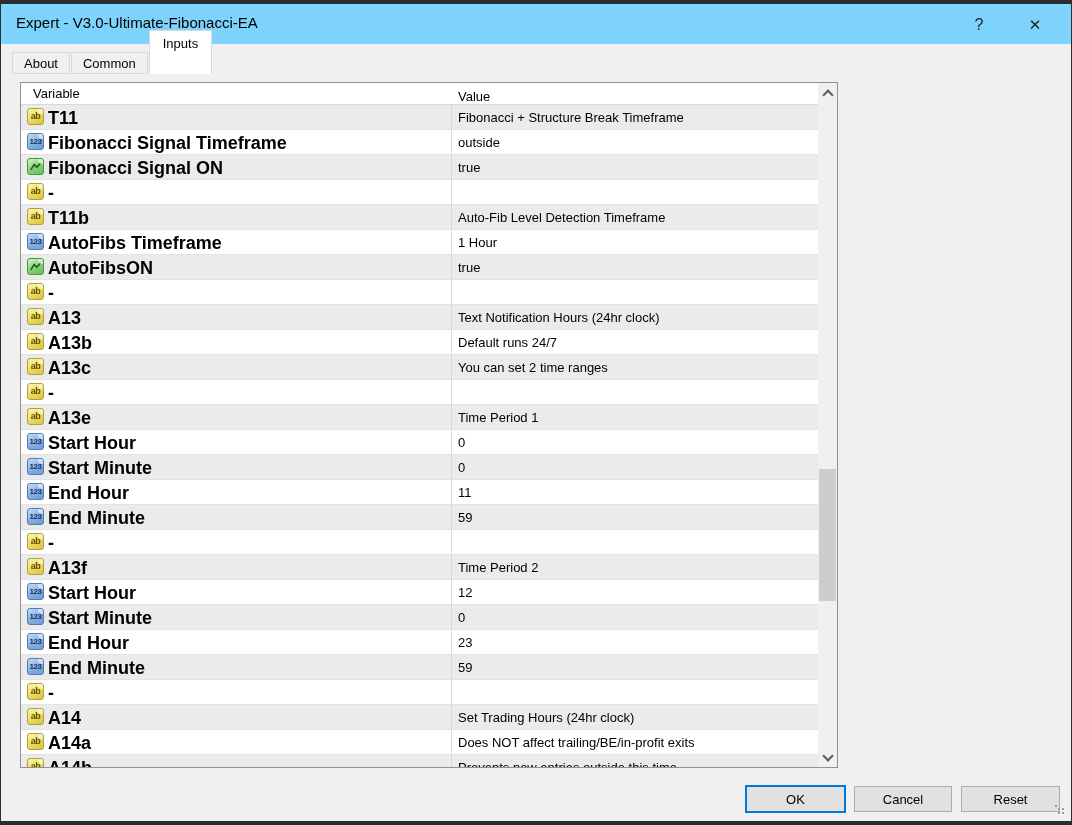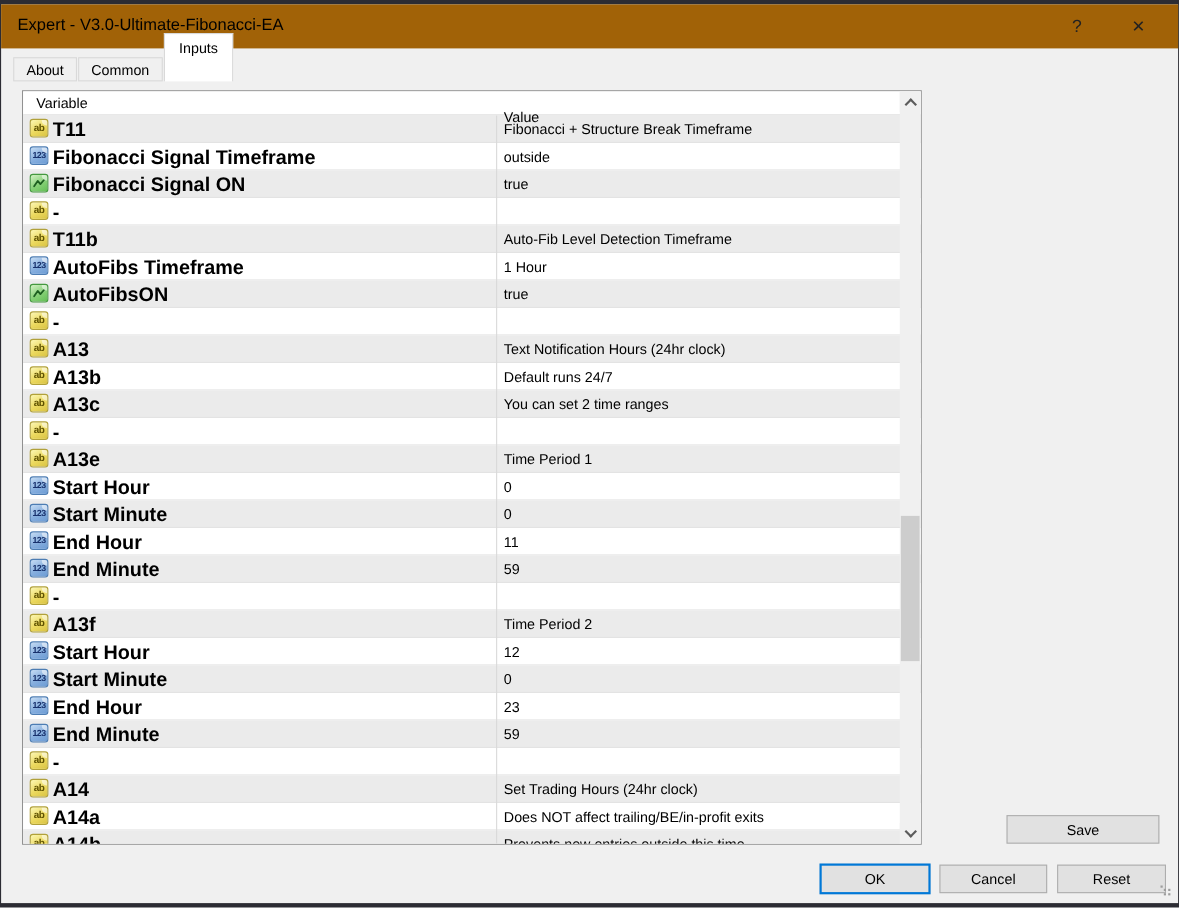--- a/index.html
+++ b/index.html
@@ -7,21 +7,21 @@
     width:1072px;height:825px;position:relative;overflow:hidden;
     background:#2c2c33;
     font-family:"Liberation Sans",sans-serif;
     color:#000;
   }
   .dialog{
     position:absolute;left:1px;top:4px;width:1070px;height:817px;
     background:#f0f0f0;
   }
   
-  .titlebar{position:absolute;left:0;top:0;right:0;height:40px;background:#a16207;}
+  .titlebar{position:absolute;left:0;top:0;right:0;height:40px;background:#7dd3fc;}
   .title{position:absolute;left:15px;top:10px;font-size:15px;white-space:nowrap;}
   .cap-btn{
     position:absolute;top:0;height:40px;line-height:40px;text-align:center;
     font-size:16px;color:#222;cursor:default;background:transparent;border:none;
     font-family:"Liberation Sans",sans-serif;
   }
   .help-btn{right:70px;width:44px;}
   .close-btn{right:12px;width:48px;font-size:15px;}
   
   .tabbar{position:absolute;left:11px;top:42px;height:28px;display:flex;align-items:flex-end;}
@@ -36,21 +36,21 @@
   
   .ptable{
     position:absolute;left:19px;top:78px;width:818px;height:686px;
     box-sizing:border-box;border:1px solid #919191;background:#fff;overflow:hidden;
   }
   .thead{
     position:absolute;left:0;top:0;width:861px;height:22px;box-sizing:border-box;
     background:#fff;border-bottom:1px solid #d9d9d9;z-index:3;
   }
   .th-var{position:absolute;left:12px;top:3px;font-size:13px;}
-  .th-val{position:absolute;left:437px;top:16px;font-size:13px;text-align:center;}
+  .th-val{position:absolute;left:437px;top:6px;font-size:13px;text-align:center;}
   .col-divider{position:absolute;left:430px;top:0;bottom:0;width:1px;background:#d9d9d9;z-index:2;}
   .tbody{position:absolute;left:0;top:22px;width:861px;bottom:0;overflow:hidden;}
   .prow{position:relative;height:25px;box-sizing:border-box;background:#fff;border-bottom:1px solid #e3e3e3;}
   .prow.shade{background:#ebebeb;}
   .var-cell{position:absolute;left:27px;top:3px;font-size:18px;white-space:nowrap;font-weight:bold;}
   .val-cell{position:absolute;left:437px;top:5px;font-size:13px;white-space:nowrap;}
   
   .pi{
     position:absolute;left:6px;top:3px;width:17px;height:17px;box-sizing:border-box;
     border-radius:3px;display:flex;align-items:center;justify-content:center;overflow:hidden;
@@ -343,21 +343,20 @@
       <div class="scroll-btn up">
           <span class="chev upc"></span>
         </div>
       <div class="scroll-thumb"></div>
       <div class="scroll-btn down">
           <span class="chev downc"></span>
         </div>
     </div>
   </div>
 
-  <button class="btn save-btn">Save</button>
 
   <button class="btn ok-btn">OK</button>
   <button class="btn cancel-btn">Cancel</button>
   <button class="btn reset-btn">Reset</button>
 
   <div class="grip">
       <span></span>
     </div>
 </div>
 

